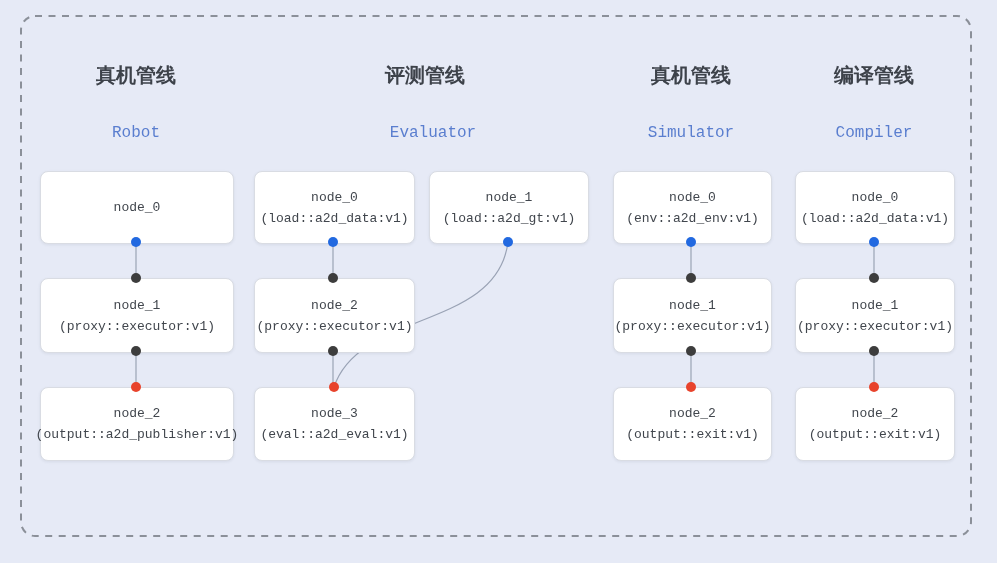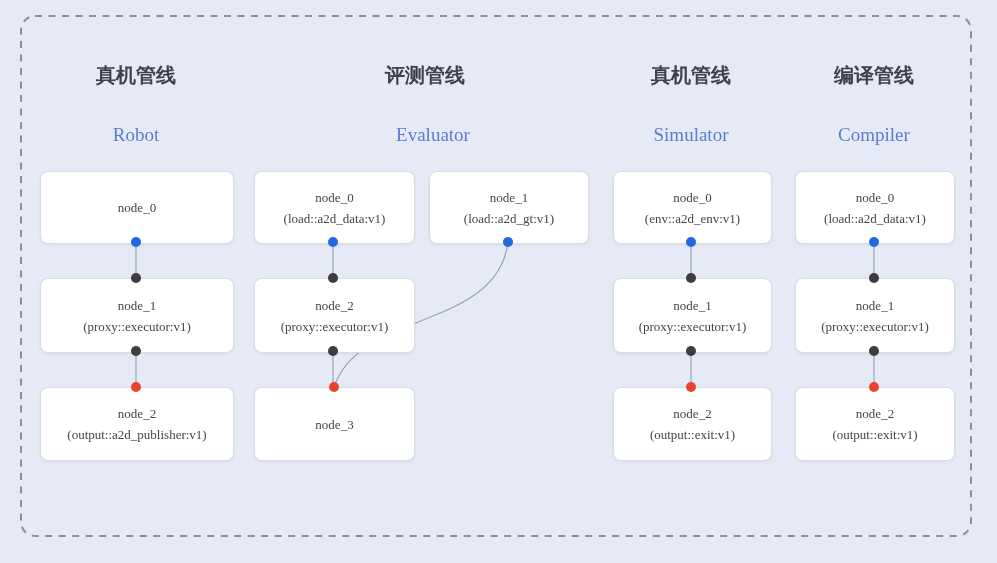--- a/index.html
+++ b/index.html
@@ -1,28 +1,28 @@
 <!DOCTYPE html>
 <html><head>
 <meta charset="utf-8">
 <style>
   html,body { margin:0; padding:0; }
   .canvas {
     position:relative; width:997px; height:563px;
     background:#e6eaf6; overflow:hidden;
-    font-family:Liberation Serif, serif;
+    font-family:Liberation Mono, monospace;
   }
   .edges { position:absolute; left:0; top:0; }
   .zh-title {
     position:absolute; top:62px; transform:translateX(-50%);
     font-size:20px; font-weight:bold; color:#3d424a; white-space:nowrap;
   }
   .en-title {
     position:absolute; top:124px; transform:translateX(-50%);
-    font-size:19px; color:#5a7ecf; white-space:nowrap;
+    font-size:16px; color:#5a7ecf; white-space:nowrap;
   }
   .node {
     position:absolute; background:#ffffff;
     border:1px solid #d9dce3; border-radius:8px;
     box-shadow:0 1px 3px rgba(80,90,110,0.10);
     display:flex; flex-direction:column; align-items:center; justify-content:center;
     color:#41464d; font-size:13px; line-height:21px; text-align:center;
   }
   .node .nm { white-space:nowrap; }
   .node .tp { white-space:nowrap; }
@@ -88,20 +88,21 @@
   <div class="node" style="left:429px; top:171px; width:158px; height:71px;">
     <div class="nm">node_1</div>
     <div class="tp">(load::a2d_gt:v1)</div>
   </div>
   <div class="node" style="left:254px; top:278px; width:159px; height:73px;">
     <div class="nm">node_2</div>
     <div class="tp">(proxy::executor:v1)</div>
   </div>
   <div class="node" style="left:254px; top:387px; width:159px; height:72px;">
     <div class="nm">node_3</div>
+    <div class="tp">(eval::a2d_eval:v1)</div>
   </div>
 
   <div class="node" style="left:613px; top:171px; width:157px; height:71px;">
     <div class="nm">node_0</div>
     <div class="tp">(env::a2d_env:v1)</div>
   </div>
   <div class="node" style="left:613px; top:278px; width:157px; height:73px;">
     <div class="nm">node_1</div>
     <div class="tp">(proxy::executor:v1)</div>
   </div>

